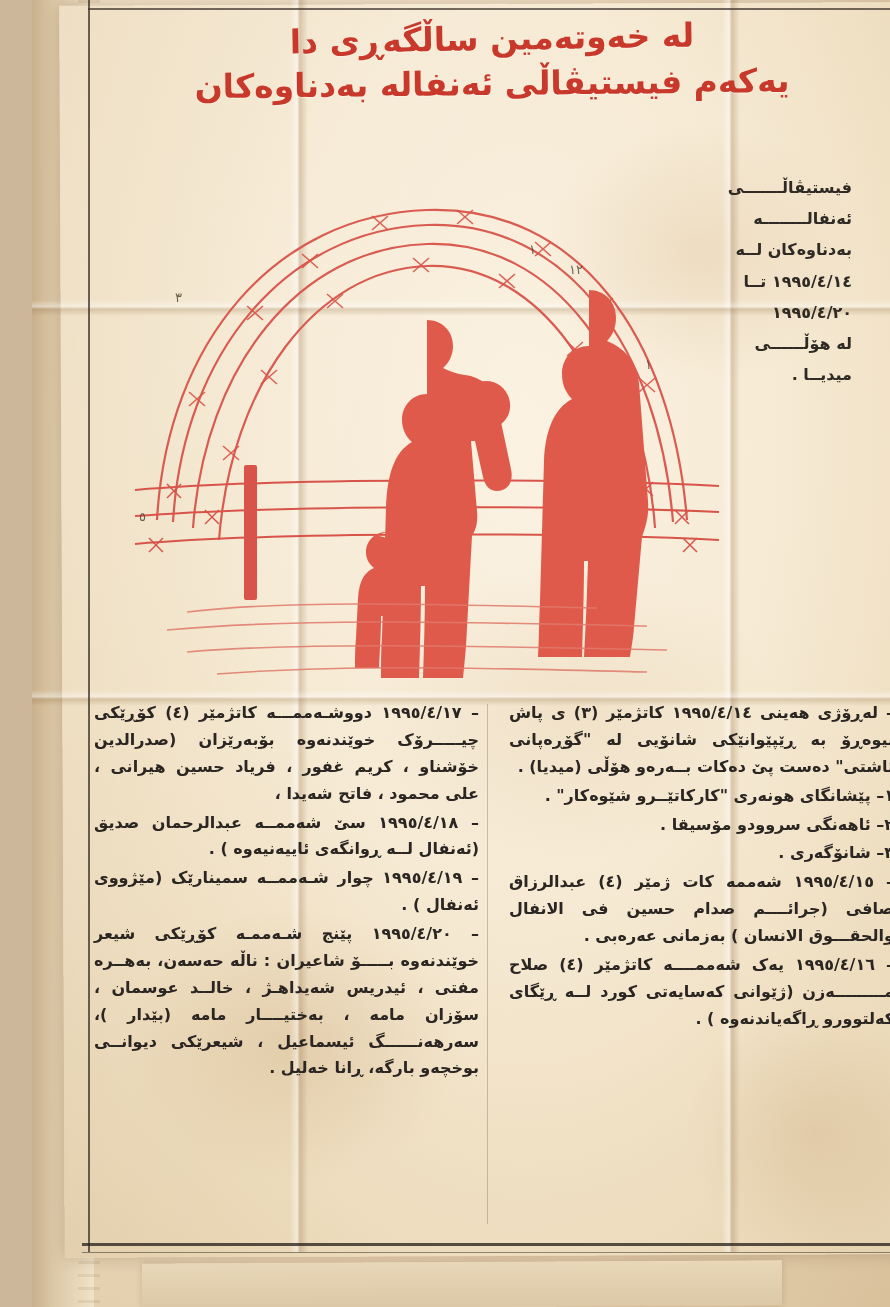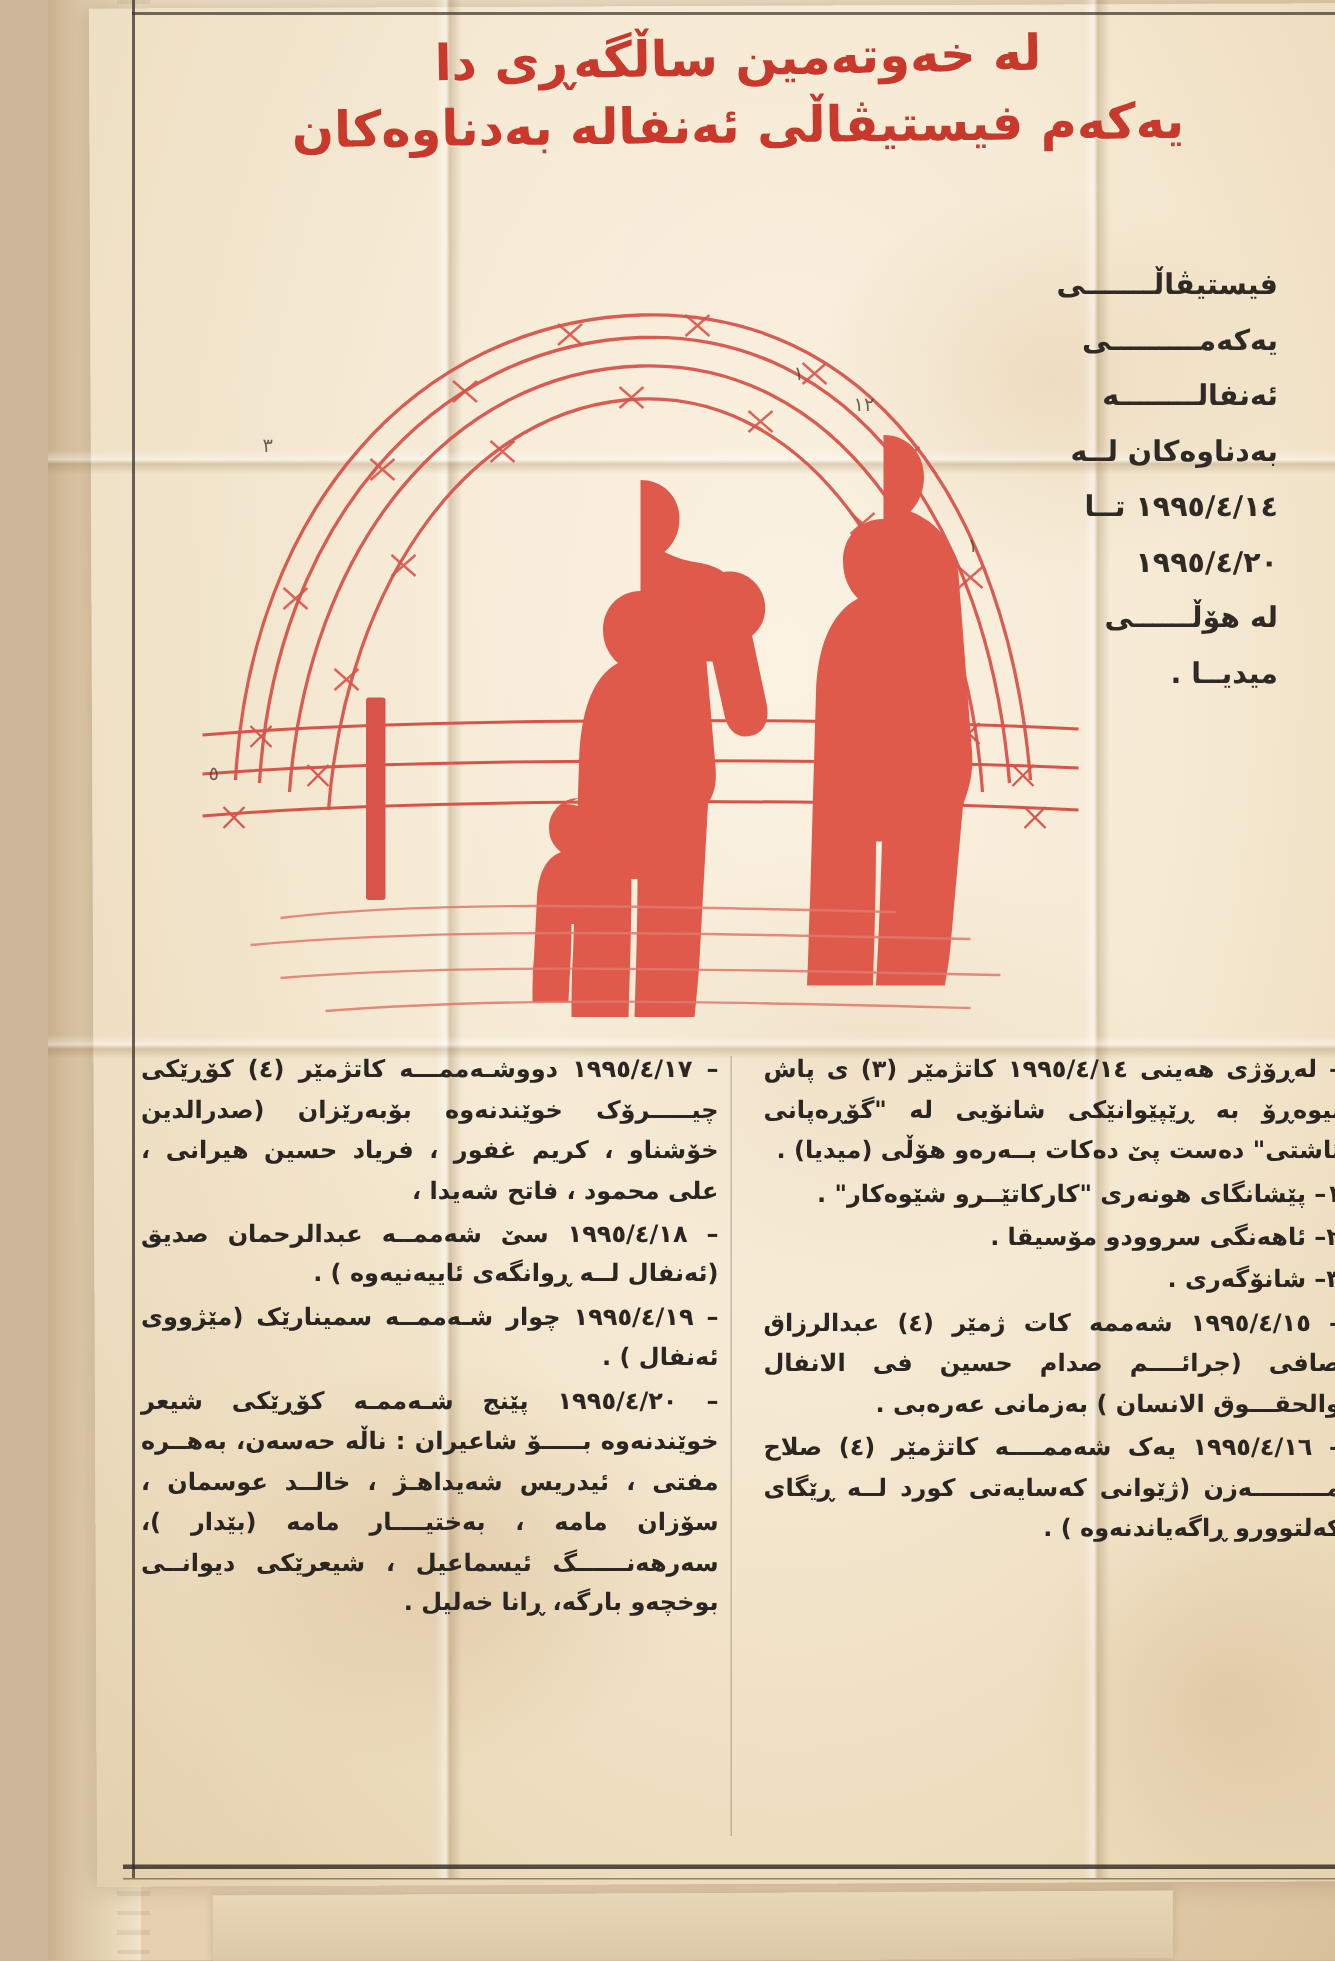--- a/index.html
+++ b/index.html
@@ -60,21 +60,21 @@
     font-weight:700;
     text-shadow:0 1px 0 rgba(255,255,255,.35);
   }
   .headline .l1{font-size:33px;line-height:1.25;letter-spacing:1px;transform:rotate(-1deg);}
   .headline .l2{font-size:33px;line-height:1.3;letter-spacing:1px;transform:rotate(-0.6deg);margin-top:4px;}
 
   
   .caption{
     position:absolute;right:38px;top:172px;width:196px;
     direction:rtl;text-align:right;
-    color:#2f2a24;font-size:19px;line-height:1.95;font-weight:700;
+    color:#2f2a24;font-size:16px;line-height:1.95;font-weight:700;
   }
   .caption div{white-space:nowrap;}
 
   
   .illus{position:absolute;left:95px;top:160px;width:600px;height:520px;}
   .illus svg{display:block;width:600px;height:520px;}
 
   
   .mark{position:absolute;color:#4a3f33;font-size:13px;opacity:.8;}
 
@@ -129,21 +129,20 @@
   <div class="rule-left"></div>
   <div class="rule-top"></div>
 
   <div class="headline">
     <div class="l1">لە خەوتەمین ساڵگەڕی دا</div>
     <div class="l2">یەکەم فیستیڤاڵی ئەنفالە بەدناوەکان</div>
   </div>
 
   <div class="caption">
     <div>فیستیڤاڵـــــــی</div>
-    <div>یەکەمـــــــــی</div>
     <div>ئەنفالــــــــە</div>
     <div>بەدناوەکان لــە</div>
     <div>١٩٩٥/٤/١٤ تــا</div>
     <div>١٩٩٥/٤/٢٠</div>
     <div>لە هۆڵــــــی</div>
     <div>میدیــا .</div>
   </div>
 
   <div class="illus">
     <svg viewBox="0 0 600 520" xmlns="http://www.w3.org/2000/svg">

